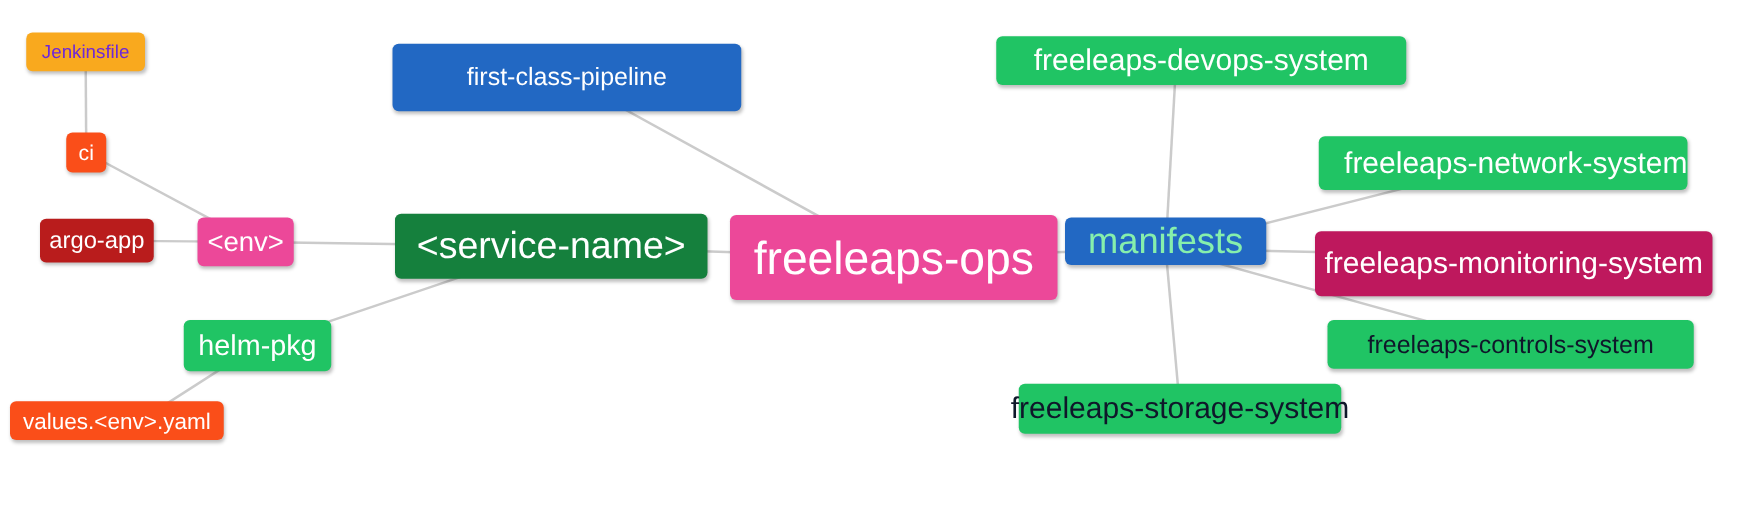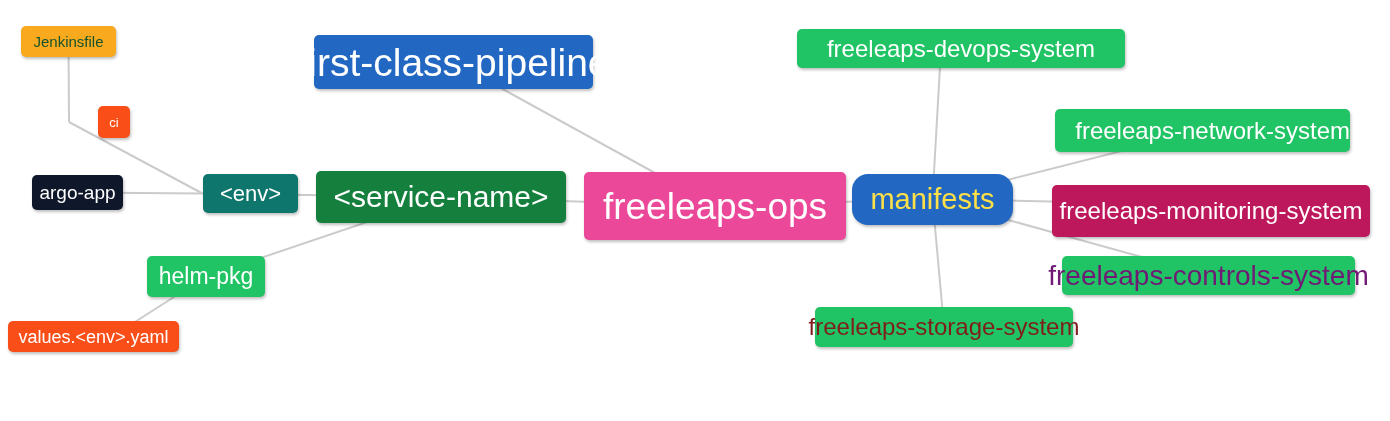--- a/index.html
+++ b/index.html
@@ -51,58 +51,58 @@
       <line x1="441" y1="197" x2="715" y2="206" stroke="#CBCBCB" stroke-width="2"></line>
       <line x1="453.5" y1="62" x2="715" y2="206" stroke="#CBCBCB" stroke-width="2"></line>
       <line x1="715" y1="206" x2="932.5" y2="199" stroke="#CBCBCB" stroke-width="2"></line>
       <line x1="932.5" y1="199" x2="941" y2="48.5" stroke="#CBCBCB" stroke-width="2"></line>
       <line x1="932.5" y1="199" x2="1202.5" y2="130.5" stroke="#CBCBCB" stroke-width="2"></line>
       <line x1="932.5" y1="199" x2="1211" y2="205" stroke="#CBCBCB" stroke-width="2"></line>
       <line x1="932.5" y1="199" x2="1208.5" y2="275.5" stroke="#CBCBCB" stroke-width="2"></line>
       <line x1="932.5" y1="199" x2="944" y2="327" stroke="#CBCBCB" stroke-width="2"></line>
     </svg>
 
-<div class="node" style="left: 21px; top: 26px; width: 95px; height: 31px; font-size: 15px; background: rgb(249, 169, 30); color: #14532d;">
+<div class="node" style="left: 21px; top: 26px; width: 95px; height: 31px; font-size: 15px; background: rgb(249, 169, 30); color: #6d28d9;">
       <span>Jenkinsfile</span>
     </div>
-    <div class="node" style="left: 53px; top: 106px; width: 32px; height: 32px; font-size: 13px; background: rgb(250, 78, 25); color: rgb(255, 255, 255); margin-left: 45px;">
+    <div class="node" style="left: 53px; top: 106px; width: 32px; height: 32px; font-size: 17px; background: rgb(250, 78, 25); color: rgb(255, 255, 255);">
       <span>ci</span>
     </div>
-    <div class="node" style="left: 32px; top: 175px; width: 91px; height: 35px; font-size: 19px; background: #0f172a; color: rgb(255, 255, 255);">
+    <div class="node" style="left: 32px; top: 175px; width: 91px; height: 35px; font-size: 19px; background: #b91c1c; color: rgb(255, 255, 255);">
       <span>argo-app</span>
     </div>
-    <div class="node" style="left: 158px; top: 174px; width: 95px; height: 39px; font-size: 22px; background: #0f766e; color: rgb(255, 255, 255); margin-left: 45px;">
+    <div class="node" style="left: 158px; top: 174px; width: 77px; height: 39px; font-size: 22px; background: #ec4899; color: rgb(255, 255, 255);">
       <span>&lt;env&gt;</span>
     </div>
-    <div class="node" style="left: 314px; top: 35px; width: 279px; height: 54px; font-size: 39px; background: rgb(34, 104, 195); color: rgb(255, 255, 255);">
+    <div class="node" style="left: 314px; top: 35px; width: 279px; height: 54px; font-size: 20px; background: rgb(34, 104, 195); color: rgb(255, 255, 255);">
       <span>first-class-pipeline</span>
     </div>
     <div class="node" style="left: 316px; top: 171px; width: 250px; height: 52px; font-size: 30px; background: #15803d; color: rgb(255, 255, 255);">
       <span>&lt;service-name&gt;</span>
     </div>
     <div class="node" style="left: 584px; top: 172px; width: 262px; height: 68px; font-size: 37px; background: #ec4899; color: rgb(255, 255, 255);">
       <span>freeleaps-ops</span>
     </div>
-    <div class="node" style="left: 852px; top: 174px; width: 161px; height: 51px; font-size: 29px; background: rgb(34, 104, 195); color: #fde047; border-radius: 16px;">
+    <div class="node" style="left: 852px; top: 174px; width: 161px; height: 38px; font-size: 29px; background: rgb(34, 104, 195); color: #86efac;">
       <span>manifests</span>
     </div>
     <div class="node" style="left: 147px; top: 256px; width: 118px; height: 41px; font-size: 23px; background: rgb(32, 196, 100); color: rgb(255, 255, 255); text-align: right;">
       <span>helm-pkg</span>
     </div>
     <div class="node" style="left: 8px; top: 321px; width: 171px; height: 31px; font-size: 18px; background: rgb(250, 78, 25); color: rgb(255, 255, 255);">
       <span>values.&lt;env&gt;.yaml</span>
     </div>
     <div class="node" style="left: 797px; top: 29px; width: 328px; height: 39px; font-size: 24px; background: rgb(32, 196, 100); color: rgb(255, 255, 255);">
       <span>freeleaps-devops-system</span>
     </div>
     <div class="node" style="left: 1055px; top: 109px; width: 295px; height: 43px; font-size: 24px; background: rgb(32, 196, 100); color: rgb(255, 255, 255); justify-content: flex-end;">
       <span>freeleaps-network-system</span>
     </div>
     <div class="node" style="left: 1052px; top: 185px; width: 318px; height: 52px; font-size: 24px; background: #be185d; color: rgb(255, 255, 255);">
       <span>freeleaps-monitoring-system</span>
     </div>
-    <div class="node" style="left: 1062px; top: 256px; width: 293px; height: 39px; font-size: 28px; background: rgb(32, 196, 100); color: #701a75; align-items: center;">
+    <div class="node" style="left: 1062px; top: 256px; width: 293px; height: 39px; font-size: 20px; background: rgb(32, 196, 100); color: #0f172a; align-items: center;">
       <span>freeleaps-controls-system</span>
     </div>
-    <div class="node" style="left: 815px; top: 307px; width: 258px; height: 40px; font-size: 24px; background: rgb(32, 196, 100); color: #7f1d1d;">
+    <div class="node" style="left: 815px; top: 307px; width: 258px; height: 40px; font-size: 24px; background: rgb(32, 196, 100); color: #0f172a;">
       <span>freeleaps-storage-system</span>
     </div>
   </div>
 
 </body></html>

